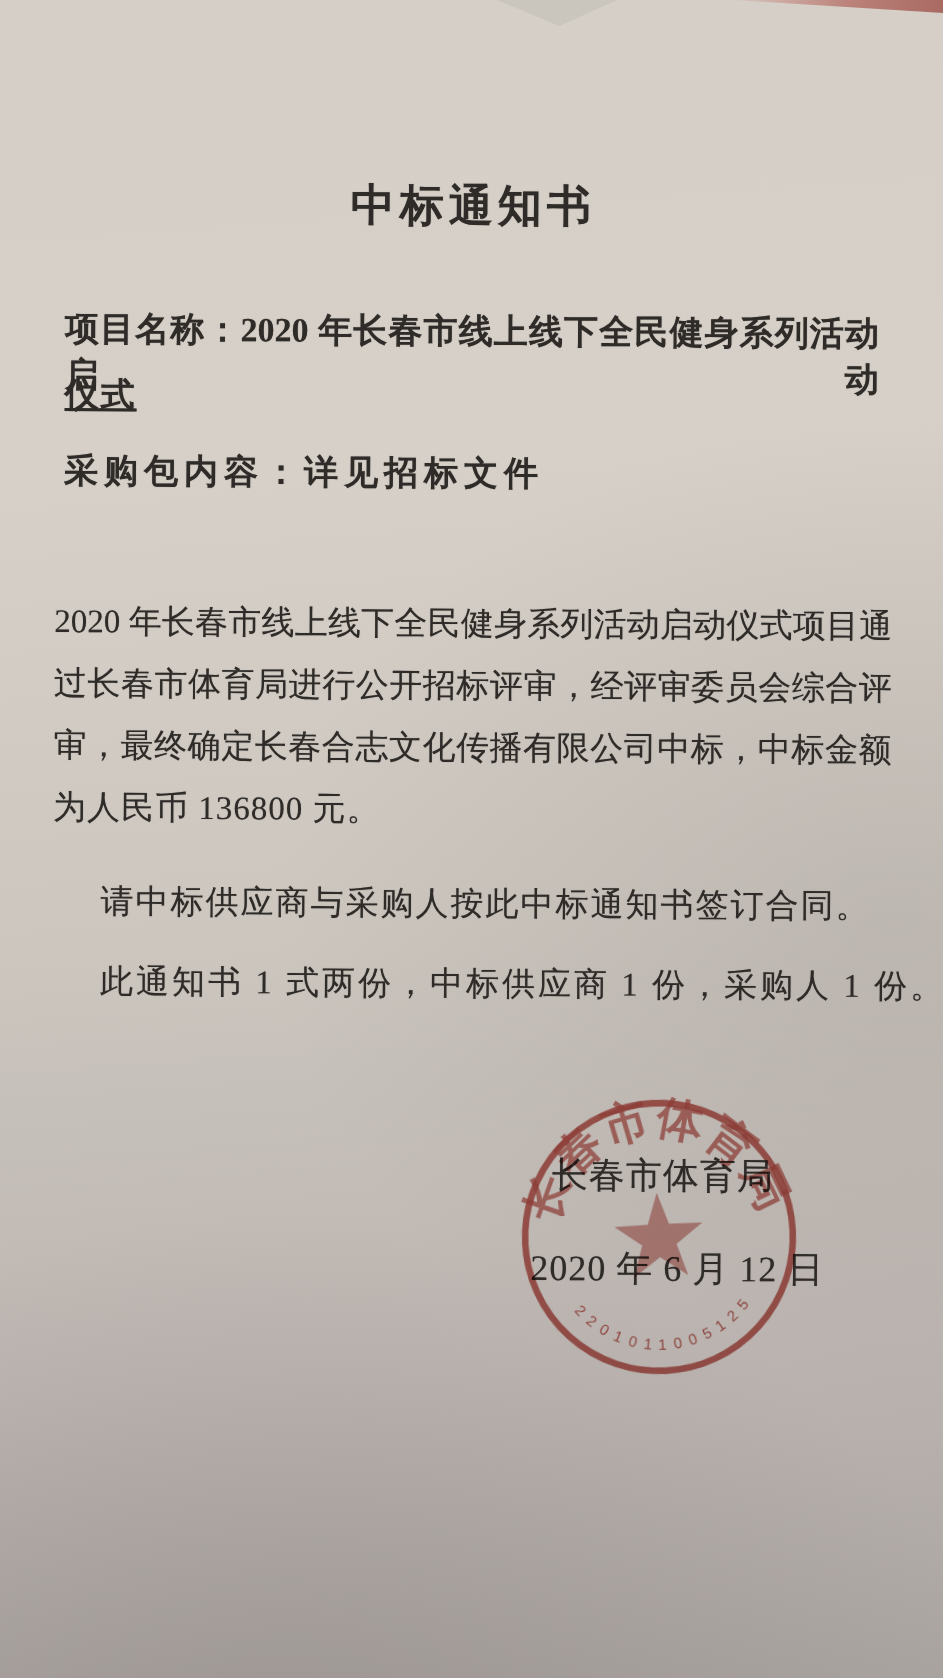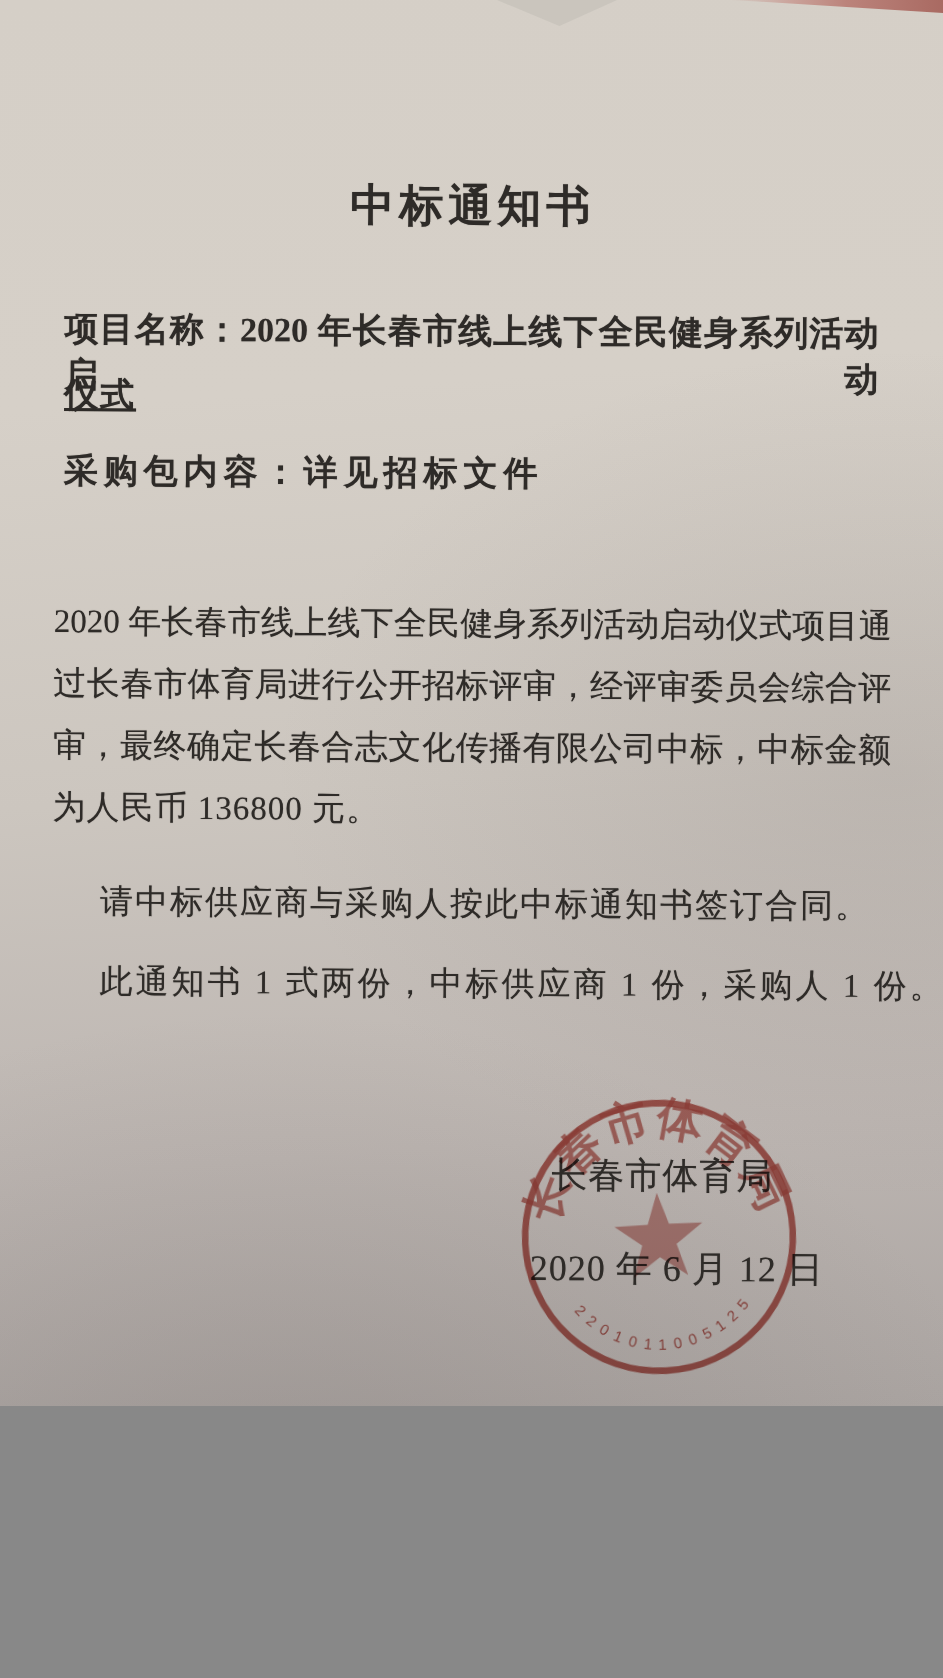--- a/index.html
+++ b/index.html
@@ -1,17 +1,17 @@
 <!DOCTYPE html>
 <html><head>
 <meta charset="utf-8">
 <style>
   html,body{margin:0;padding:0;background:#888;}
   .photo{
-    position:relative;width:943px;height:1406px;overflow:hidden;
+    position:relative;width:943px;height:1678px;overflow:hidden;
     font-family:"Liberation Serif","DejaVu Serif",serif;
     background:
       radial-gradient(130% 60% at 30% 108%, rgba(120,112,110,.30), rgba(120,112,110,0) 60%),
       radial-gradient(120% 55% at 95% 55%, rgba(125,117,115,.18), rgba(125,117,115,0) 55%),
       linear-gradient(176deg,#d5cfc7 0%,#d6d0c8 28%,#ccc6bf 55%,#bcb5b1 80%,#aaa4a1 100%);
   }
   
   .edge-strip{
     position:absolute;top:0;right:0;width:215px;height:13px;
     background:linear-gradient(to left,#a96a62,#bb837b 45%,#caa29a 70%,rgba(202,162,154,0) 100%);

